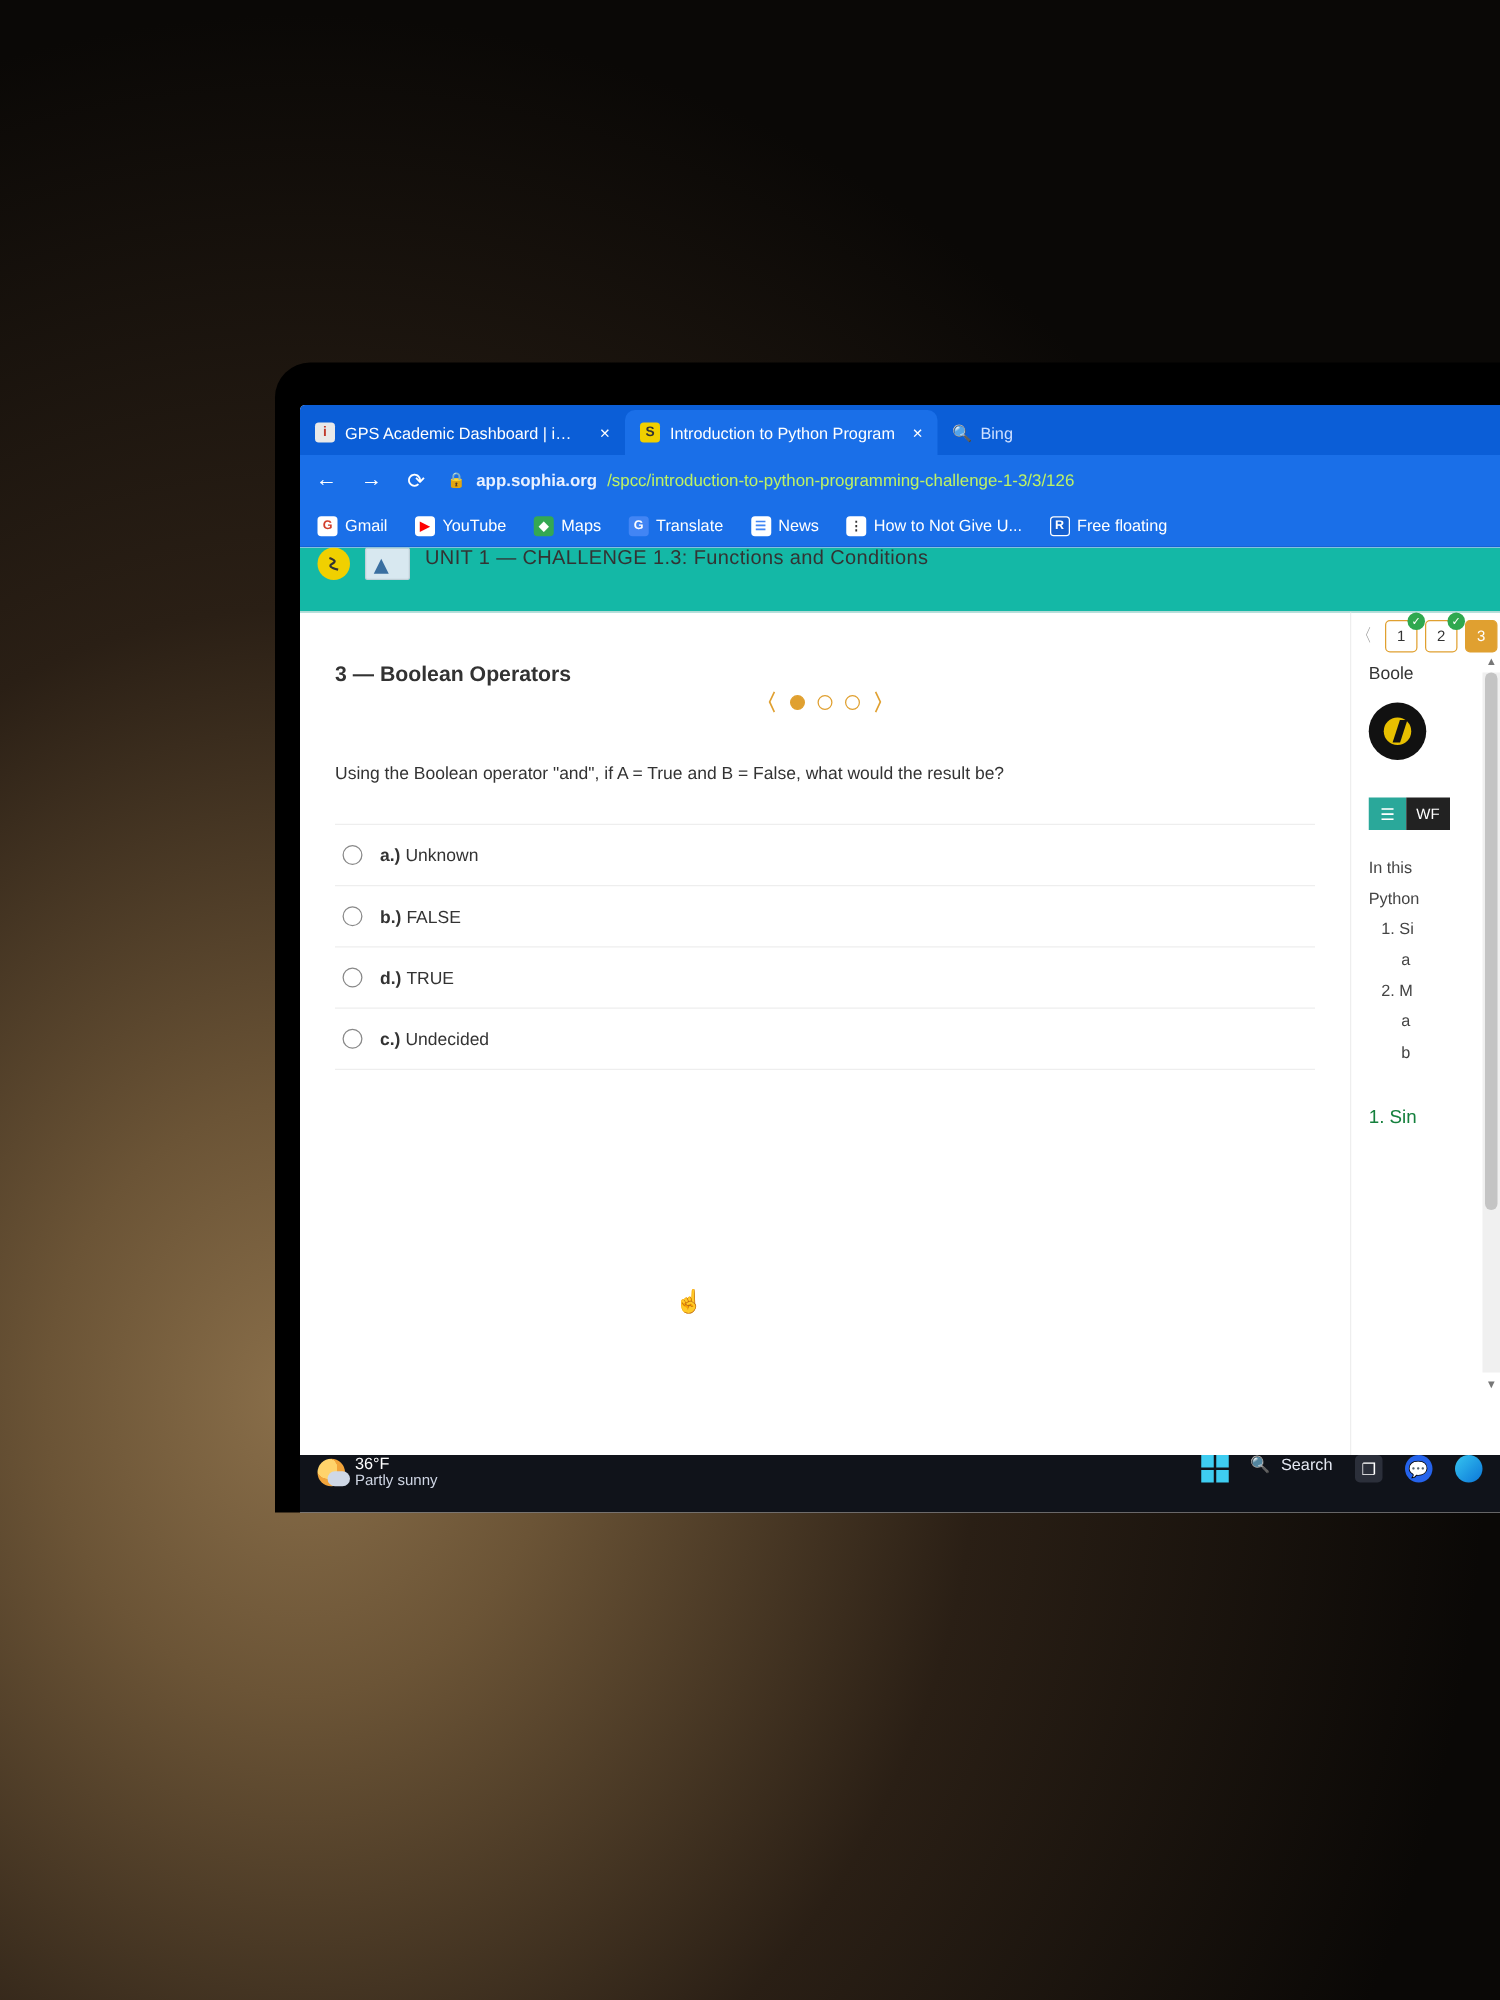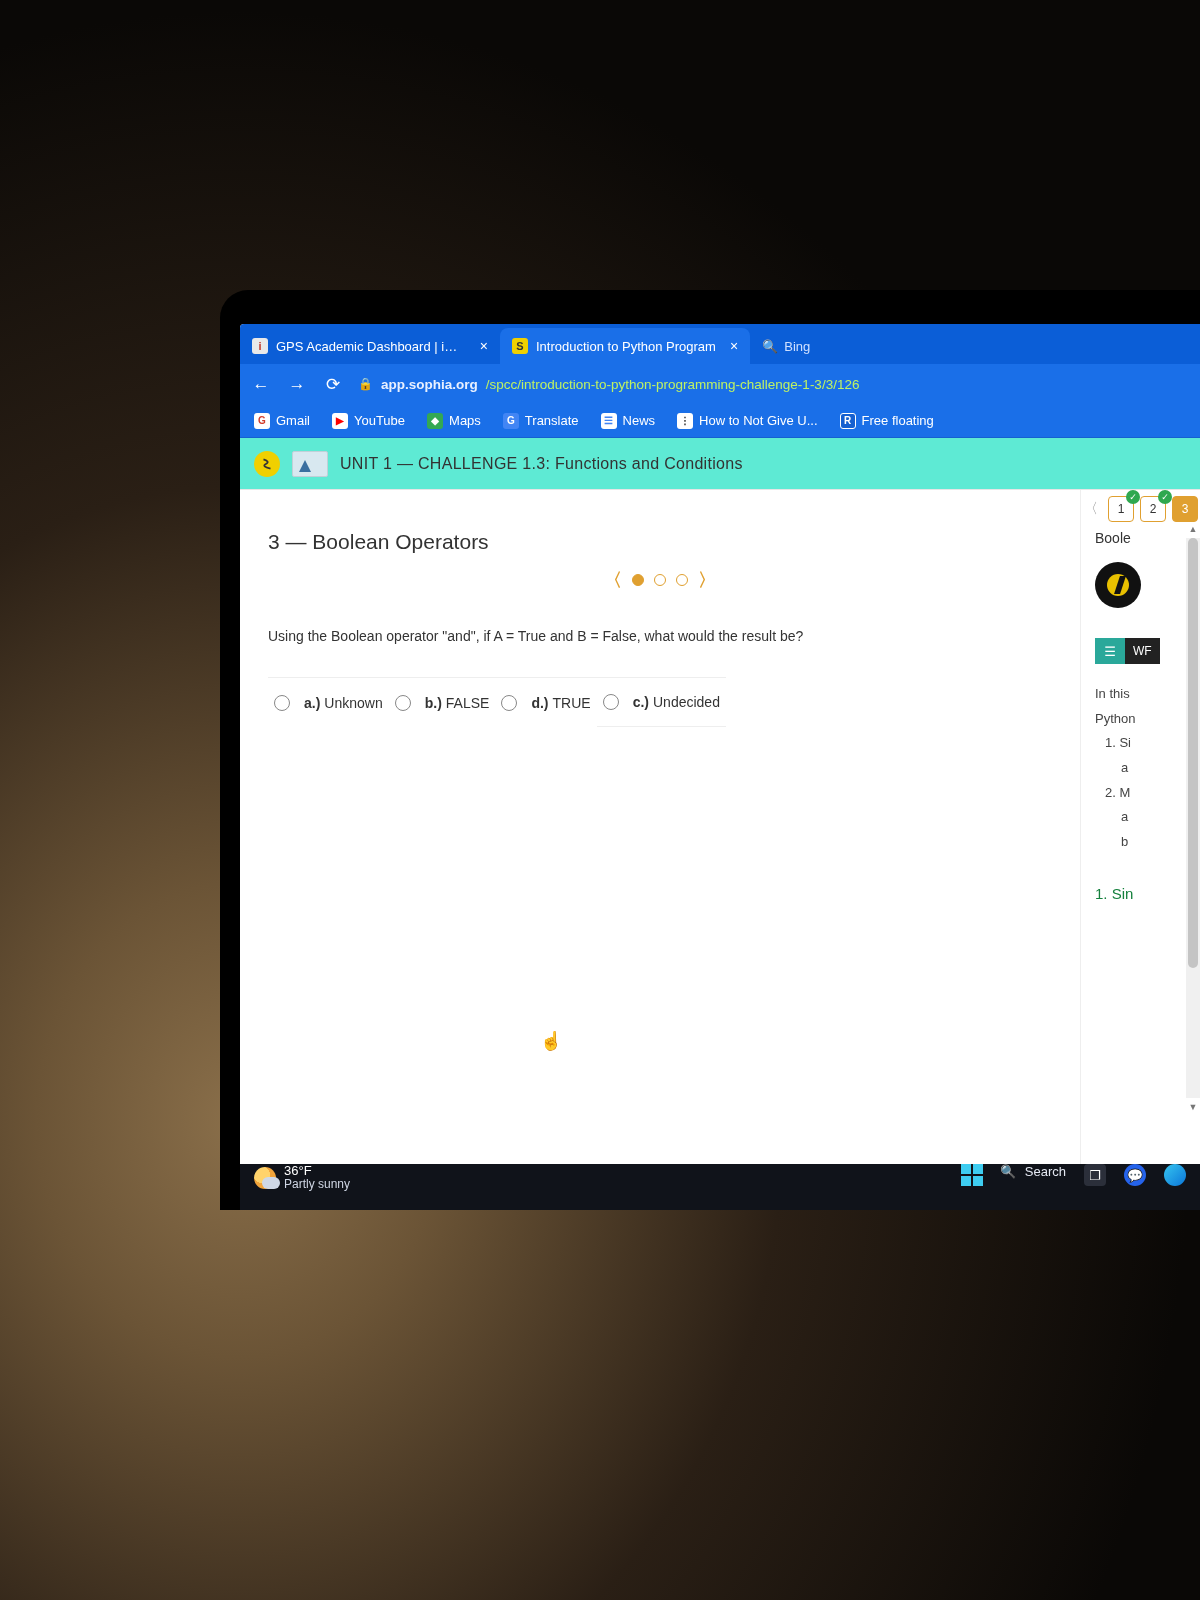--- a/index.html
+++ b/index.html
@@ -23,48 +23,48 @@
 .url-box{flex:1;display:flex;align-items:center;gap:8px;font-size:13.5px;color:#e8f0ff}
 .url-box .lock{font-size:12px}
 .url-box .path{color:#bef264}
 
 .bm-bar{height:34px;background:#1a6fe8;display:flex;align-items:center;padding:0 14px;gap:22px;color:#fff;font-size:13px;border-bottom:1px solid #1560d0}
 .bm{display:flex;align-items:center;gap:6px;cursor:pointer}
 .bm .ic{width:16px;height:16px;border-radius:3px;display:flex;align-items:center;justify-content:center;font-size:10px;font-weight:bold}
 
 
 .page{flex:1;background:#fff;position:relative;overflow:hidden}
-.unit-bar{height:52px;background:#5eead4;border-bottom:1px solid #e6e6e6;display:flex;align-items:center;padding:0 14px;gap:12px}
+.unit-bar{height:52px;background:#14b8a6;border-bottom:1px solid #e6e6e6;display:flex;padding:0 14px;gap:12px}
 .logo-sophia{width:26px;height:26px;background:#f0d000;border-radius:50%;display:flex;align-items:center;justify-content:center}
 .logo-sophia svg{width:14px;height:14px}
 .thumb{width:36px;height:26px;background:#d8e8f0;border:1px solid #c0d0d8;border-radius:2px;position:relative}
 .thumb::after{content:"";position:absolute;left:6px;bottom:4px;width:0;height:0;border-left:6px solid transparent;border-right:6px solid transparent;border-bottom:12px solid #3a6fa0}
 .unit-title{font-size:16px;color:#333;letter-spacing:.3px}
 
 .pager{position:absolute;right:0;top:58px;display:flex;align-items:center;gap:6px;padding-right:2px}
 .pager .chev{color:#999;font-size:14px;padding:0 4px;cursor:pointer}
 .pg-box{width:26px;height:26px;border:1.5px solid #e0a030;border-radius:4px;display:flex;align-items:center;justify-content:center;font-size:12px;color:#333;background:#fff;position:relative;cursor:pointer}
 .pg-box.done::after{content:"✓";position:absolute;top:-7px;right:-7px;width:14px;height:14px;border-radius:50%;background:#2fa84f;color:#fff;font-size:9px;display:flex;align-items:center;justify-content:center}
 .pg-box.current{background:#e0a030;color:#fff}
 
 .main-row{display:flex;height:calc(100% - 52px)}
 .left-col{flex:1;padding:40px 28px 0 28px;position:relative}
 .right-col{width:120px;border-left:1px solid #eee;padding:40px 0 0 14px;overflow:hidden;font-size:14px;color:#333}
 
-.sec-title{font-size:21px;color:#333;font-weight:400;margin-bottom:14px}
+.sec-title{font-size:17px;color:#333;font-weight:700;}
 .lo{font-size:13px;color:#555;line-height:1.5;margin-bottom:26px}
 .lo .lbl{color:#333}
 
 .dots-nav{display:flex;align-items:center;justify-content:center;gap:10px;margin-bottom:34px}
 .dots-nav .ar{color:#e0a030;font-size:18px;font-weight:bold;cursor:pointer}
 .dots-nav .dot{width:12px;height:12px;border-radius:50%;border:1.5px solid #e0a030;cursor:pointer}
 .dots-nav .dot.fill{background:#e0a030}
 
 .question{font-size:14px;color:#333;margin-bottom:30px;line-height:1.5}
-.opts{display:flex;flex-direction:row}
+.opts{display:flex;flex-direction:column}
 .opt{display:flex;align-items:center;gap:14px;padding:16px 6px;border-top:1px solid #eee;cursor:pointer}
 .opt:last-child{border-bottom:1px solid #eee}
 .radio{width:16px;height:16px;border:1.5px solid #888;border-radius:50%;flex:0 0 16px}
 .opt .lab{font-size:14px;color:#333}
 .opt .lab b{font-weight:bold;margin-right:4px}
 
 .submit{margin-top:22px;background:#2bb3d6;color:#fff;border:none;padding:14px 22px;font-size:13px;font-weight:bold;letter-spacing:.5px;cursor:pointer}
 
 .cursor-hand{position:absolute;left:300px;top:540px;font-size:18px;color:#333;pointer-events:none}
 

